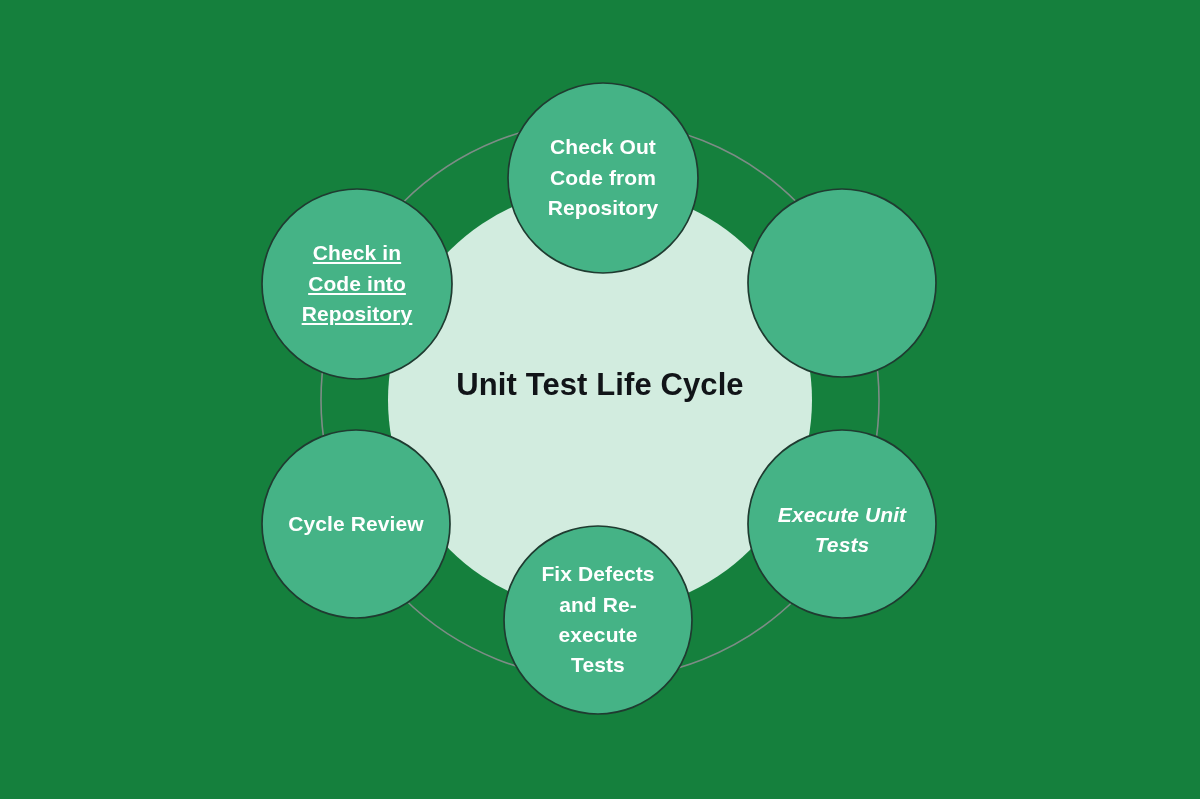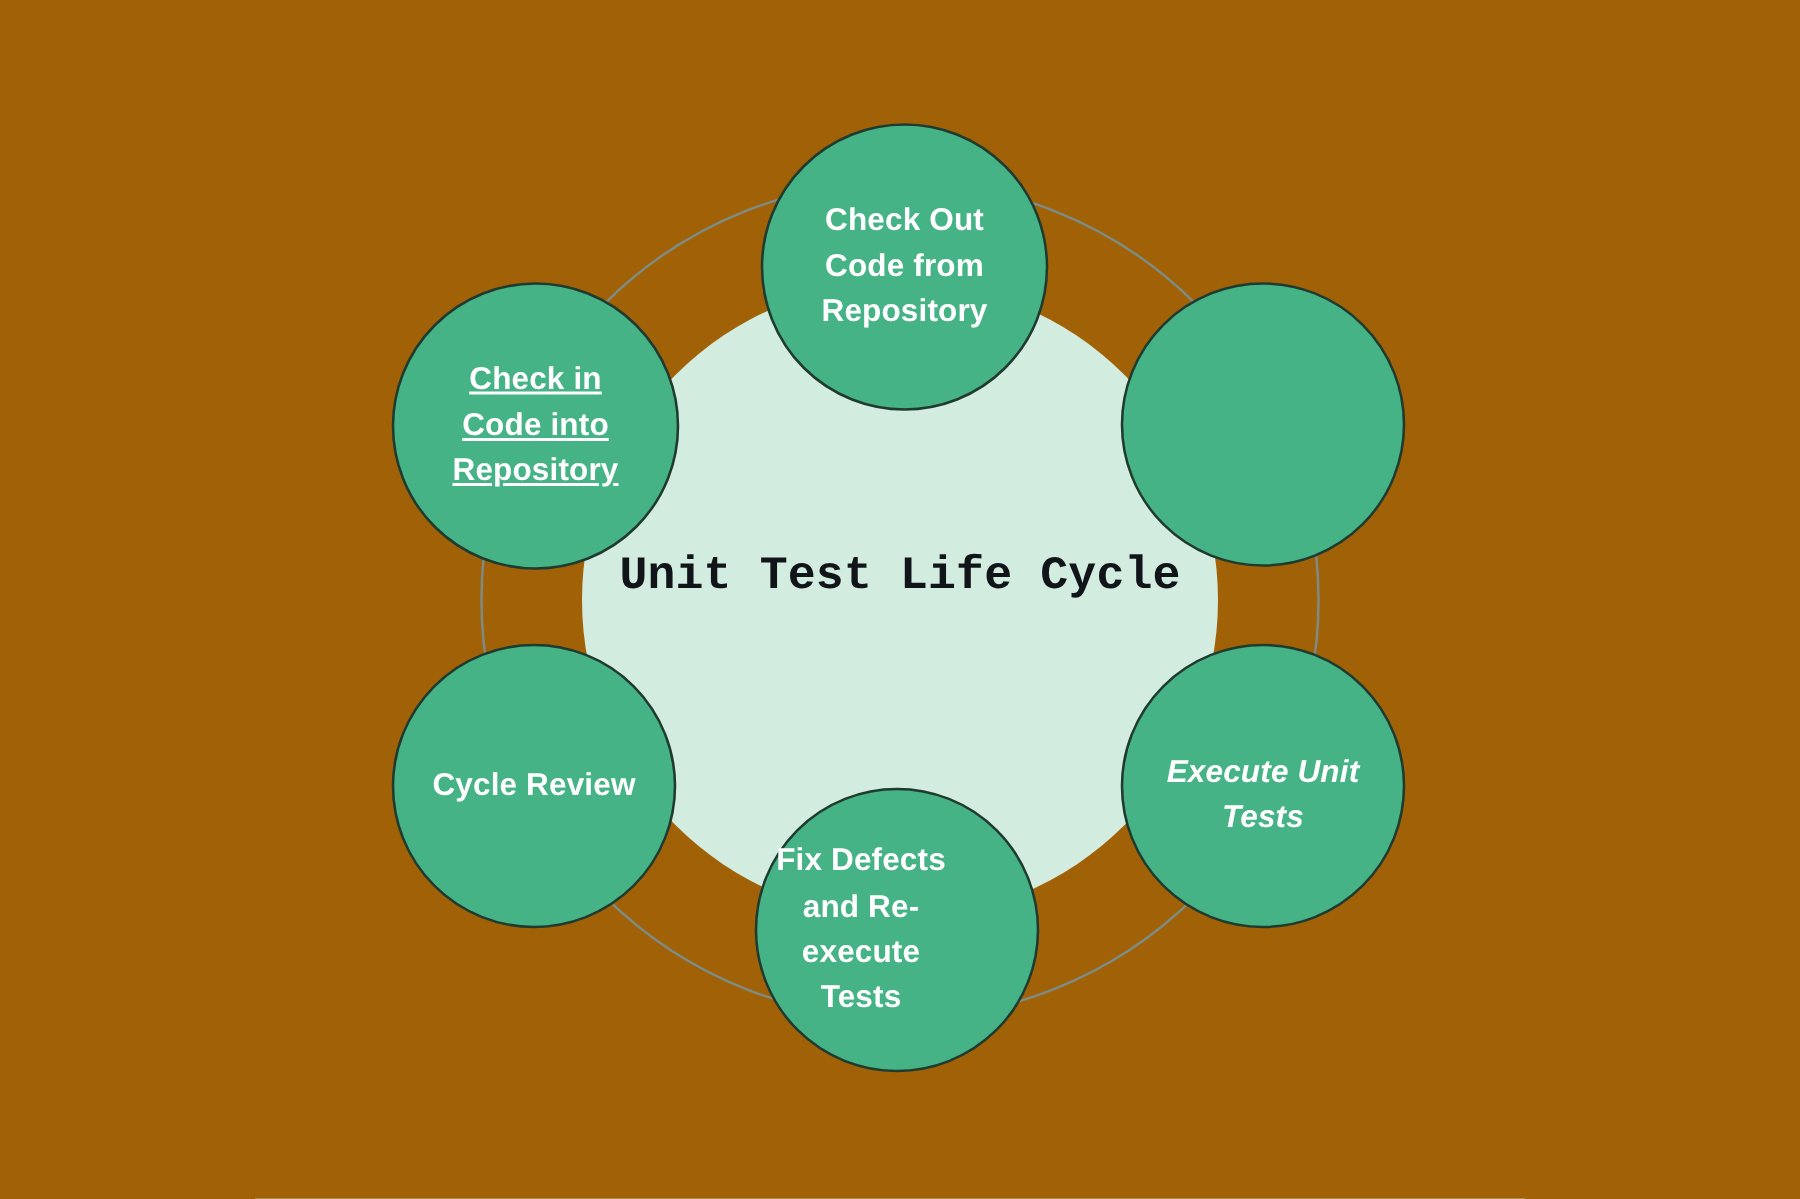--- a/index.html
+++ b/index.html
@@ -10,21 +10,21 @@
     width: 1200px;
     height: 799px;
     background: #eafaf2;
     font-family: "Liberation Sans", sans-serif;
     overflow: hidden;
   }
   #diagram-root {
     position: relative;
     width: 1200px;
     height: 799px;
-    background: #a16207;
+    background: #15803d;
   }
   #cycle-svg {
     position: absolute;
     left: 0;
     top: 0;
     width: 1200px;
     height: 799px;
     display: block;
   }
   .node-label {
@@ -46,31 +46,31 @@
     display: block;
     width: 100%;
   }
   #center-title {
     position: absolute;
     left: 330px;
     top: 366px;
     width: 540px;
     text-align: center;
     color: #111418;
-    font-family: Liberation Mono, monospace;
+    font-family: Liberation Sans, sans-serif;
     font-weight: bold;
     font-size: 31px;
     letter-spacing: 0.1px;
     line-height: 1.2;
   }
   
   .nb-top        { left: 508px; top:  83px; width: 190px; height: 190px; }
   .nb-right-top  { left: 748px; top: 189px; width: 188px; height: 188px; }
   .nb-right-bot  { left: 748px; top: 436px; width: 188px; height: 188px; font-style: italic; }
-  .nb-bottom     { left: 480px; top: 526px; width: 188px; height: 188px; }
+  .nb-bottom     { left: 504px; top: 526px; width: 188px; height: 188px; }
   .nb-left-bot   { left: 262px; top: 430px; width: 188px; height: 188px; }
   .nb-left-top   { left: 262px; top: 189px; width: 190px; height: 190px; text-decoration: underline; }
   .label-inner { padding: 0 26px; box-sizing: border-box; }
 </style>
 </head>
 <body>
 
 <div id="diagram-root">
 
   <svg id="cycle-svg" viewBox="0 0 1200 799">

